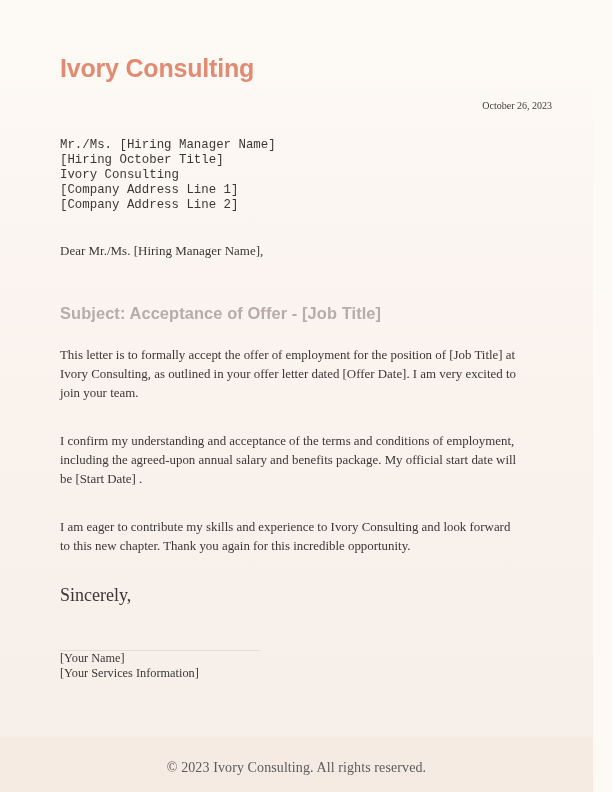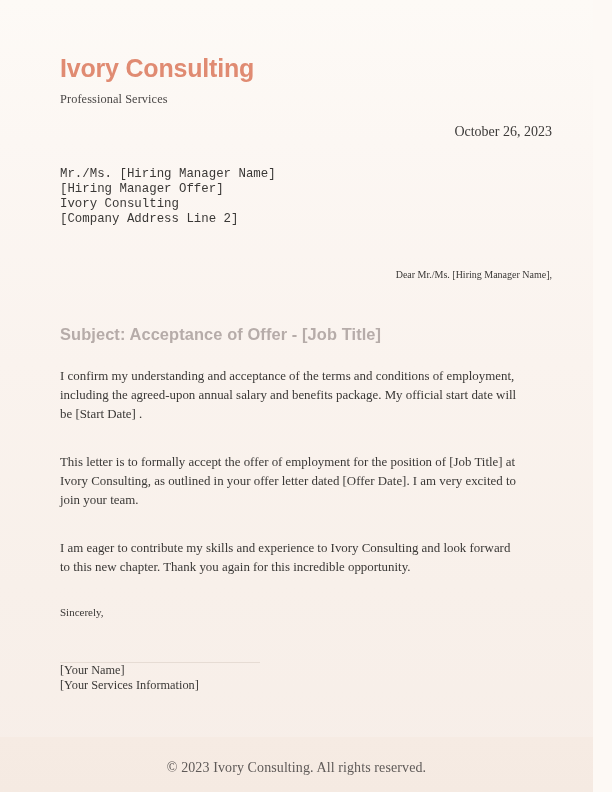--- a/index.html
+++ b/index.html
@@ -77,43 +77,42 @@
     color: #4a4746;
     margin-top: 9px;
     letter-spacing: 0.1px;
   }
 
   
   .date-line {
     margin-top: 17px;
     text-align: right;
     font-family: "Liberation Serif", serif;
-    font-size: 14px;
+    font-size: 10px;
     color: #3c3a39;
   }
 
   
   .recipient {
     margin-top: 27px;
     font-family: Liberation Mono, monospace;
     font-size: 12.4px;
     color: #3a3836;
     line-height: 1.22;
   }
   .recipient div {
     white-space: pre;
   }
 
   
   .salutation {
-    margin-top: 42px;
-    font-family: "Liberation Serif", serif;
-    font-size: 10px;
-    color: #3a3836;
-    text-align: right;
+    margin-top: 30px;
+    font-family: "Liberation Serif", serif;
+    font-size: 13px;
+    color: #3a3836;
   }
 
   
   .subject {
     margin-top: 45px;
     font-family: "Liberation Sans", sans-serif;
     font-size: 16.4px;
     font-weight: bold;
     color: #b6aca9;
     letter-spacing: 0.1px;
@@ -130,21 +129,21 @@
     line-height: 1.47;
     margin: 0 0 29px 0;
     max-width: 470px;
   }
   .para.p2 { max-width: 462px; }
   .para.p3 { max-width: 460px; }
 
   
   .closing {
     font-family: "Liberation Serif", serif;
-    font-size: 11px;
+    font-size: 18px;
     color: #3a3836;
     margin-top: 11px;
   }
 
   
   .sig-line {
     width: 200px;
     height: 1px;
     background: #e6dcd4;
     margin-top: 44px;
@@ -161,39 +160,39 @@
 <body>
 
 <div class="page">
 
   <div class="footer-band"></div>
 
   <div class="content">
 
     <div class="letterhead">
       <div class="company-name">Ivory Consulting</div>
-      <div class="company-tagline">Professional Services</div>
     </div>
 
     <div class="date-line">October 26, 2023</div>
 
     <div class="recipient">
       <div>Mr./Ms. [Hiring Manager Name]</div>
-      <div>[Hiring Manager Offer]</div>
+      <div>[Hiring October Title]</div>
       <div>Ivory Consulting</div>
+      <div>[Company Address Line 1]</div>
       <div>[Company Address Line 2]</div>
     </div>
 
     <div class="salutation">Dear Mr./Ms. [Hiring Manager Name],</div>
 
     <div class="subject">Subject: Acceptance of Offer - [Job Title]</div>
 
     <div class="body-block">
+      <p class="para p1">This letter is to formally accept the offer of employment for the position of [Job Title] at Ivory Consulting, as outlined in your offer letter dated [Offer Date]. I am very excited to join your team.</p>
       <p class="para p2">I confirm my understanding and acceptance of the terms and conditions of employment, including the agreed-upon annual salary and benefits package. My official start date will be [Start Date] .</p>
-      <p class="para p1">This letter is to formally accept the offer of employment for the position of [Job Title] at Ivory Consulting, as outlined in your offer letter dated [Offer Date]. I am very excited to join your team.</p>
       <p class="para p3">I am eager to contribute my skills and experience to Ivory Consulting and look forward to this new chapter. Thank you again for this incredible opportunity.</p>
     </div>
 
     <div class="closing">Sincerely,</div>
 
     <div class="sig-line"></div>
 
     <div class="sig-block">
       <div>[Your Name]</div>
       <div>[Your Services Information]</div>

